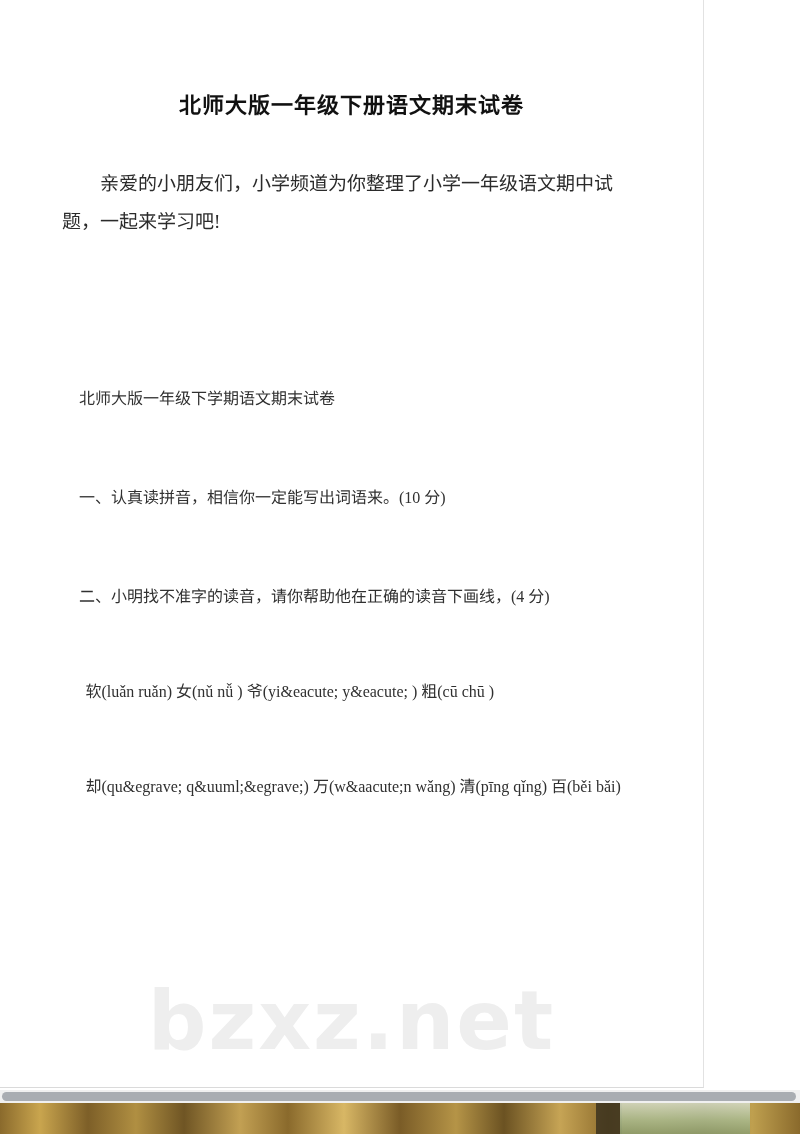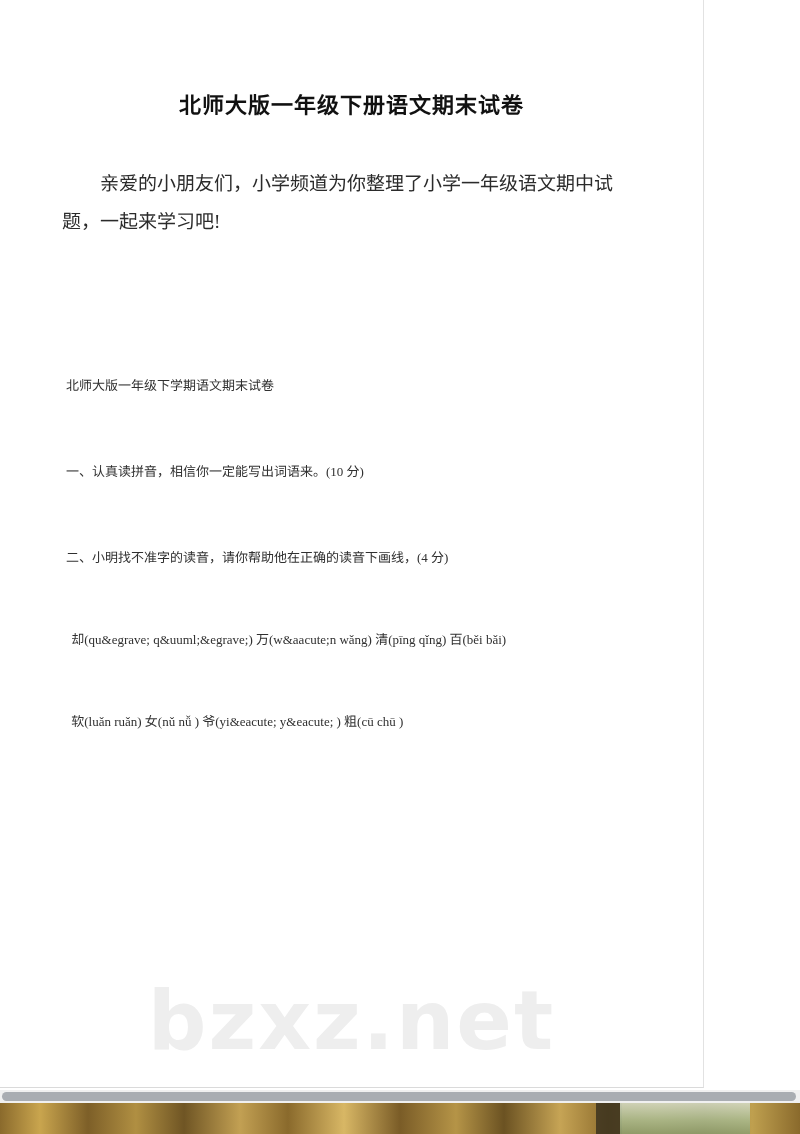--- a/index.html
+++ b/index.html
@@ -73,22 +73,22 @@
     margin: 0;
     padding-top: 44px;
     font-size: 19px;
     line-height: 38px;
     text-indent: 2em;
     color: #2b2b2b;
   }
 
   
   .content-line {
-    margin: 4px;
-    font-size: 13px;
+    margin: 17px;
+    font-size: 16px;
     line-height: 30px;
     color: #303030;
     white-space: pre-wrap;
     word-break: break-word;
   }
   .subtitle-line  { padding-top: 126px; }
   .meta-line      { padding-top: 54px; }
   .section-one    { padding-top: 52px; }
   .pinyin-line-1  { padding-top: 52px; }
   .pinyin-line-2  { padding-top: 50px; }
@@ -165,23 +165,23 @@
 
     <p class="content-line subtitle-line">北师大版一年级下学期语文期末试卷</p>
 
 
     <p class="content-line section-one">一、认真读拼音，相信你一定能写出词语来。(10 分)</p>
 
 
 
     <p class="content-line section-two">二、小明找不准字的读音，请你帮助他在正确的读音下画线，(4 分)</p>
 
+    <p class="content-line answer-line-2">软(luǎn ruǎn) 女(nǔ nǚ ) 爷(yi&amp;eacute; y&amp;eacute; ) 粗(cū chū )</p>
+
     <p class="content-line answer-line-1">却(qu&amp;egrave; q&amp;uuml;&amp;egrave;) 万(w&amp;aacute;n wǎng) 清(pīng qǐng) 百(běi bǎi)</p>
-
-    <p class="content-line answer-line-2">软(luǎn ruǎn) 女(nǔ nǚ ) 爷(yi&amp;eacute; y&amp;eacute; ) 粗(cū chū )</p>
 
   </div>
 </div>
 
 <div class="h-scrollbar">
   <div class="thumb"></div>
 </div>
 
 <div class="filmstrip">
   <div class="dark-patch"></div>

